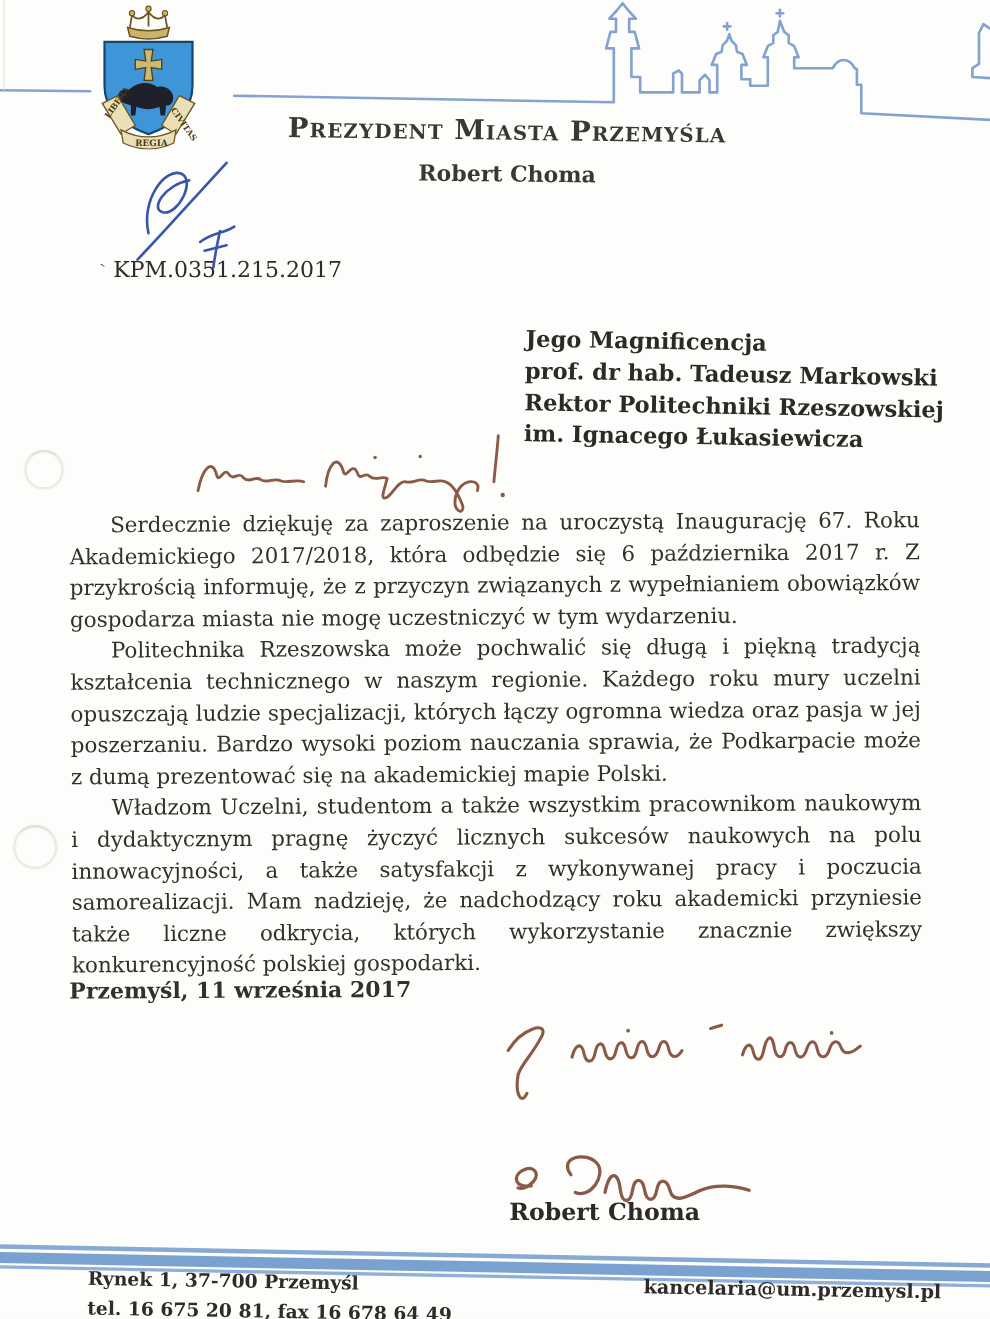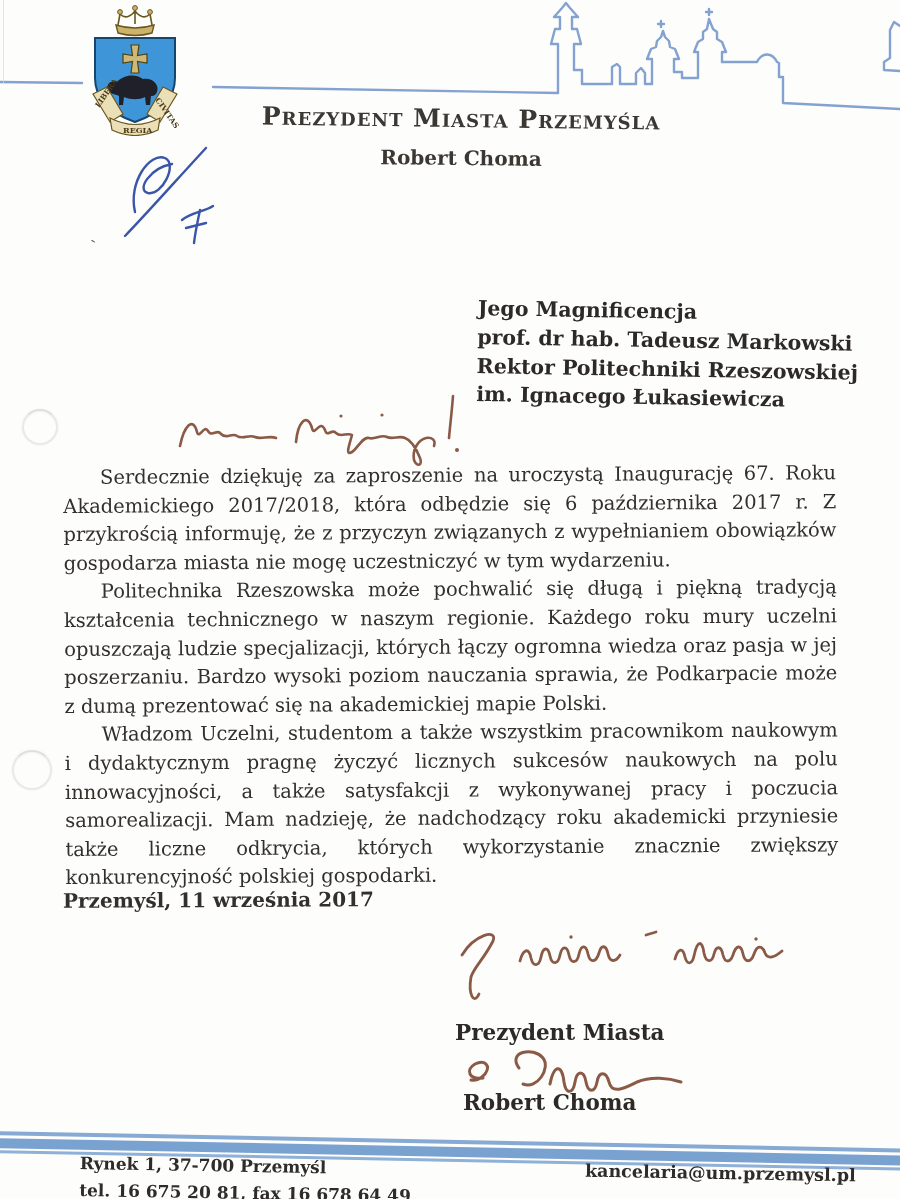--- a/index.html
+++ b/index.html
@@ -120,20 +120,21 @@
     <g fill="none" stroke="#3a56a8" stroke-width="2.4" stroke-linecap="round" stroke-linejoin="round">
       <path d="M15,72 C8,42 30,12 45,18 C58,24 42,56 28,53 C16,50 30,28 52,24"></path>
       <path d="M5,96 C30,70 60,36 86,8"></path>
       <path d="M62,80 C72,72 84,72 93,66"></path>
       <path d="M80,70 C77,84 75,94 74,103"></path>
       <path d="M66,88 L86,83"></path>
     </g>
   </svg>
 
   <div class="abs ref-tick">`</div>
+  <div class="abs ref-number">KPM.0351.215.2017</div>
 
   <div class="abs recipient">
     <div>Jego Magnificencja</div>
     <div>prof. dr hab. Tadeusz Markowski</div>
     <div>Rektor Politechniki Rzeszowskiej</div>
     <div>im. Ignacego Łukasiewicza</div>
   </div>
 
   <div class="abs punch-hole" style="left:22px;top:409px;width:32px;height:32px;"></div>
   <div class="abs punch-hole" style="left:12px;top:750px;width:36px;height:36px;"></div>
@@ -162,21 +163,20 @@
     <g fill="none" stroke="#8a5a47" stroke-width="2.8" stroke-linecap="round" stroke-linejoin="round">
       <path d="M12,40 C24,20 48,13 43,26 C34,44 24,52 21,62 C18,80 24,90 29,79"></path>
       <path d="M70,46 C73,34 79,32 81,43 C83,52 89,52 91,42 C93,32 98,31 100,41 C102,50 108,50 110,40 C112,31 117,30 119,40 C121,49 127,49 129,39 C131,30 136,29 138,39 C140,48 146,48 149,38 C151,30 156,29 158,39 C160,48 166,47 170,40"></path>
       <circle cx="121" cy="22" r="1.7" fill="#8a5a47" stroke="none"></circle>
       <path d="M196,20 L206,17"></path>
       <path d="M225,44 C228,33 233,32 235,42 C237,50 242,50 244,41 C247,26 252,24 254,38 C256,48 262,48 264,39 C266,31 271,30 273,40 C275,48 280,48 283,40 C286,30 291,29 293,39 C295,48 301,48 304,39 C307,30 312,30 315,38 C318,45 325,42 332,36"></path>
       <circle cx="306" cy="24" r="1.7" fill="#8a5a47" stroke="none"></circle>
     </g>
   </svg>
 
-  <div class="abs sig-title">Prezydent Miasta</div>
 
   <svg class="abs" style="left:455px;top:1040px;" width="240" height="70" viewBox="0 0 240 70" aria-label="Robert Choma">
     <g fill="none" stroke="#8a5a47" stroke-width="3" stroke-linecap="round" stroke-linejoin="round">
       <path d="M28,38 C14,40 10,30 20,24 C30,19 36,26 30,34 C26,39 20,41 16,40"></path>
       <path d="M64,28 C52,12 78,6 88,18 C96,28 82,50 68,44"></path>
       <path d="M95,44 C99,24 107,24 109,42 C111,55 118,54 120,42 C122,30 129,30 131,42 C133,53 140,53 142,42 C144,31 151,31 154,42 C157,55 170,48 182,42 C196,36 214,38 226,42"></path>
     </g>
   </svg>
 
   <div class="abs sig-name">Robert Choma</div>

